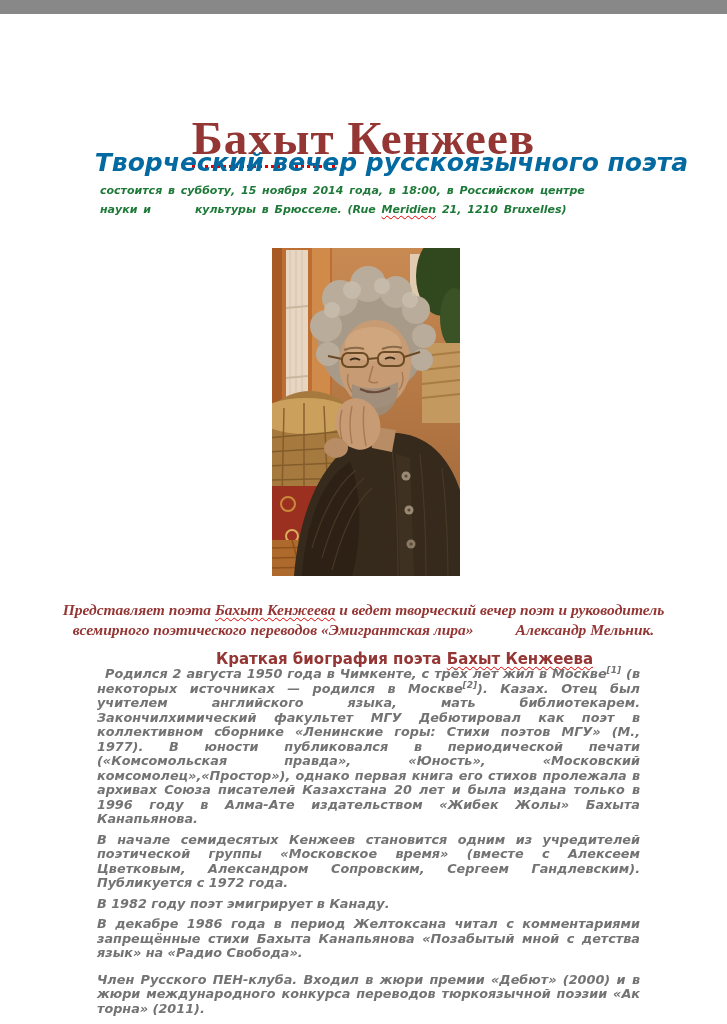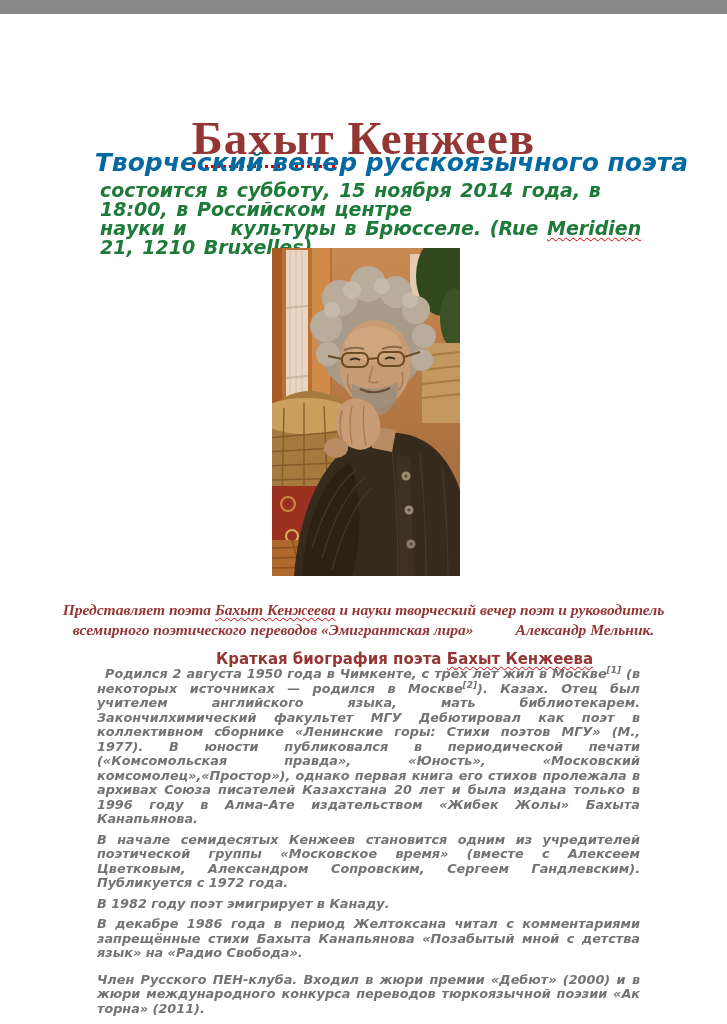--- a/index.html
+++ b/index.html
@@ -16,21 +16,21 @@
   .title .squig-title{
     border-bottom:3px dotted #e00000;padding-bottom:1px;
   }
   .subtitle{
     position:absolute;top:134px;left:0;width:727px;text-align:center;
     padding-left:56px;box-sizing:border-box;
     font-style:italic;font-weight:bold;font-size:25px;color:#0369a1;
   }
   .event{
     position:absolute;top:167px;left:100px;width:545px;
-    font-style:italic;font-weight:bold;font-size:19px;line-height:19px;
+    font-style:italic;font-weight:bold;font-size:11px;line-height:19px;
     color:#1e7a38;word-spacing:2px;
   }
   .gap{display:inline-block;}
   .gap-event{width:44px;}
   .gap-intro{width:42px;}
   .squig{
     text-decoration:underline;text-decoration-style:wavy;
     text-decoration-color:#e00000;text-decoration-thickness:1px;
     text-underline-offset:2px;
   }
@@ -195,21 +195,21 @@
 
     <path d="M76,126 Q74,136 80,144" stroke="#a87a54" stroke-width="1.4" fill="none"></path>
     <path d="M130,124 Q133,134 127,142" stroke="#a87a54" stroke-width="1.4" fill="none"></path>
 
     <ellipse cx="86" cy="176" rx="22" ry="26" fill="#c79c74" transform="rotate(-18 86 176)"></ellipse>
     <path d="M70,162 Q66,176 70,192 M80,158 Q76,176 80,196 M92,158 Q90,178 94,198" stroke="#a87a54" stroke-width="1.4" fill="none"></path>
     <ellipse cx="64" cy="200" rx="12" ry="10" fill="#b88c64"></ellipse>
   </svg>
 
   <div class="intro">
-    <div><span>Представляет поэта </span><span class="squig">Бахыт Кенжеева</span><span> и науки творческий вечер поэт и руководитель</span></div>
+    <div><span>Представляет поэта </span><span class="squig">Бахыт Кенжеева</span><span> и ведет творческий вечер поэт и руководитель</span></div>
     <div><span>всемирного поэтического переводов «Эмигрантская лира»</span><span class="gap gap-intro"></span><span>Александр Мельник.</span></div>
   </div>
 
   <div class="bio-heading"><span>Краткая биография поэта </span><span class="squig">Бахыт Кенжеева</span></div>
 
   <div class="bio">
     <p class="indent"><span>Родился 2 августа 1950 года в Чимкенте, с трёх лет жил в Москве</span><sup>[1]</sup><span> (в некоторых источниках — родился в Москве</span><sup>[2]</sup><span>). Казах. Отец был учителем английского языка, мать библиотекарем. Закончилхимический факультет МГУ Дебютировал как поэт в коллективном сборнике «Ленинские горы: Стихи поэтов МГУ» (М., 1977). В юности публиковался в периодической печати («Комсомольская правда», «Юность», «Московский комсомолец»,«Простор»), однако первая книга его стихов пролежала в архивах Союза писателей Казахстана 20 лет и была издана только в 1996 году в Алма-Ате издательством «Жибек Жолы» Бахыта Канапьянова.</span></p>
     <p>В начале семидесятых Кенжеев становится одним из учредителей поэтической группы «Московское время» (вместе с Алексеем Цветковым, Александром Сопровским, Сергеем Гандлевским). Публикуется с 1972 года.</p>
     <p>В 1982 году поэт эмигрирует в Канаду.</p>
     <p>В декабре 1986 года в период Желтоксана читал с комментариями запрещённые стихи Бахыта Канапьянова «Позабытый мной с детства язык» на «Радио Свобода».</p>

